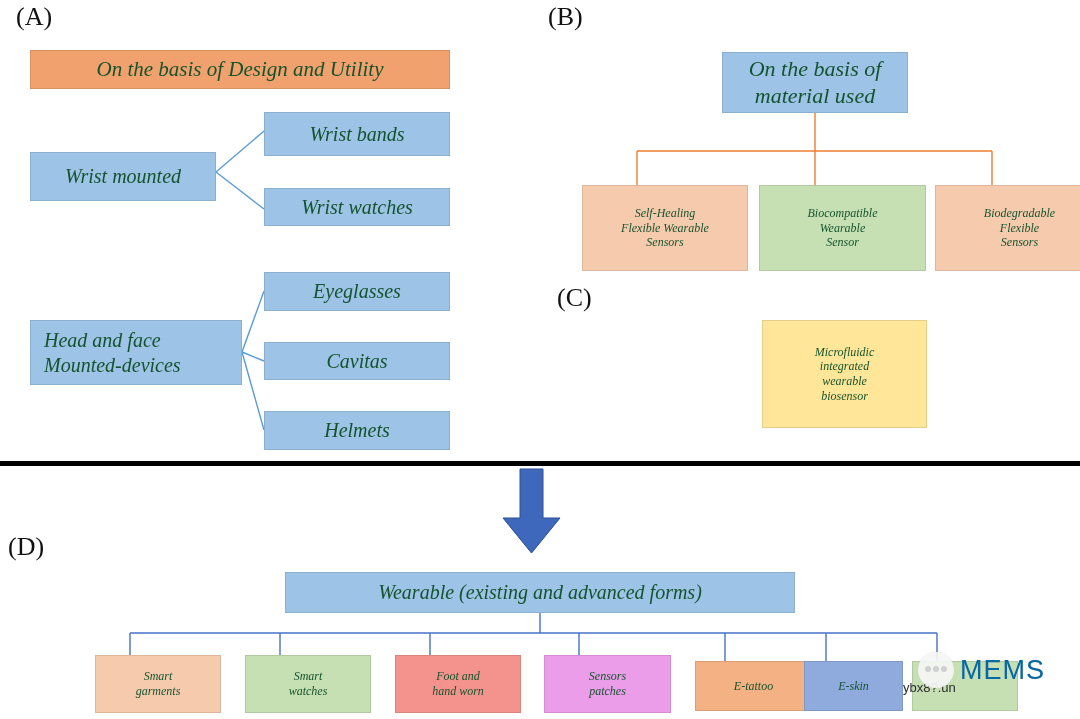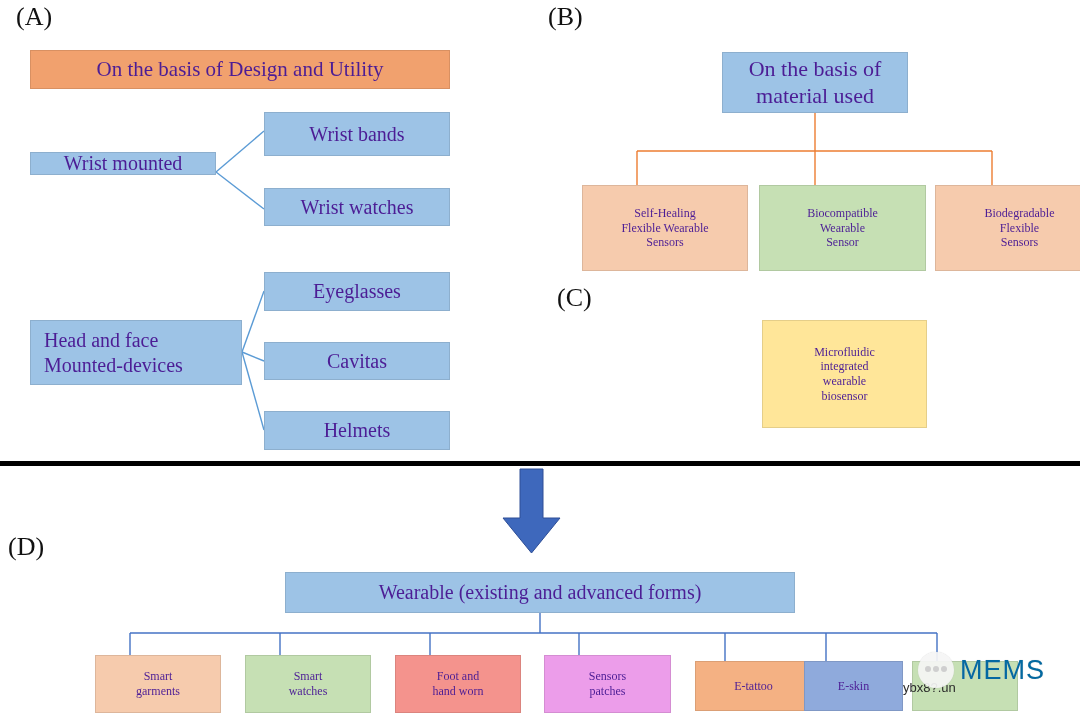--- a/index.html
+++ b/index.html
@@ -15,25 +15,26 @@
     font-size:26px;
     color:#111;
     z-index:3;
   }
   .box{
     position:absolute;
     display:flex;
     align-items:center;
     justify-content:center;
     text-align:center;
-    color:#4c1d95;
+    color:#14532d;
     z-index:2;
     border:1px solid rgba(0,0,0,0.10);
     box-sizing:border-box;
     line-height:1.22;
+    font-style:italic;
   }
   .pre{white-space:pre-line;}
   .f21{font-size:21px;}
   .f20{font-size:20px;}
   .f19{font-size:22px;}
   .f16{font-size:12px;margin-left:28px;}
   .left-text{justify-content:flex-start;text-align:left;padding-left:13px;}
   #connectors{
     position:absolute;left:0;top:0;z-index:1;pointer-events:none;
   }
@@ -102,21 +103,21 @@
       <line x1="937" y1="633" x2="937" y2="661"></line>
     </g>
     <path fill="#3E68BC" stroke="#2E4E96" stroke-width="1" d="M520,469 L543,469 L543,518 L560,518 L531.5,553 L503,518 L520,518 Z"></path>
   </svg>
 
   <div class="separator"></div>
 
   <div class="panel-label" style="left:16px;top:2px">(A)</div>
   <div class="box f21" style="left: 30px; top: 50px; width: 420px; height: 39px; background-color: rgb(241, 161, 110);">On the basis of Design and Utility</div>
   <div class="box f20" style="left: 264px; top: 112px; width: 186px; height: 44px; background-color: rgb(157, 195, 230);">Wrist bands</div>
-  <div class="box f20" style="left: 30px; top: 152px; width: 186px; height: 23px; background-color: rgb(157, 195, 230);">Wrist mounted</div>
+  <div class="box f20" style="left: 30px; top: 152px; width: 186px; height: 49px; background-color: rgb(157, 195, 230);">Wrist mounted</div>
   <div class="box f20" style="left: 264px; top: 188px; width: 186px; height: 38px; background-color: rgb(157, 195, 230);">Wrist watches</div>
   <div class="box f20 pre left-text" style="left: 30px; top: 320px; width: 212px; height: 65px; background-color: rgb(157, 195, 230);">Head and face
 Mounted-devices</div>
   <div class="box f20" style="left: 264px; top: 272px; width: 186px; height: 39px; background-color: rgb(157, 195, 230);">Eyeglasses</div>
   <div class="box f20" style="left: 264px; top: 342px; width: 186px; height: 38px; background-color: rgb(157, 195, 230);">Cavitas</div>
   <div class="box f20" style="left: 264px; top: 411px; width: 186px; height: 39px; background-color: rgb(157, 195, 230);">Helmets</div>
 
   <div class="panel-label" style="left:548px;top:2px">(B)</div>
   <div class="box f19 pre" style="left: 722px; top: 52px; width: 186px; height: 61px; background-color: rgb(157, 195, 230);">On the basis of
 material used</div>

